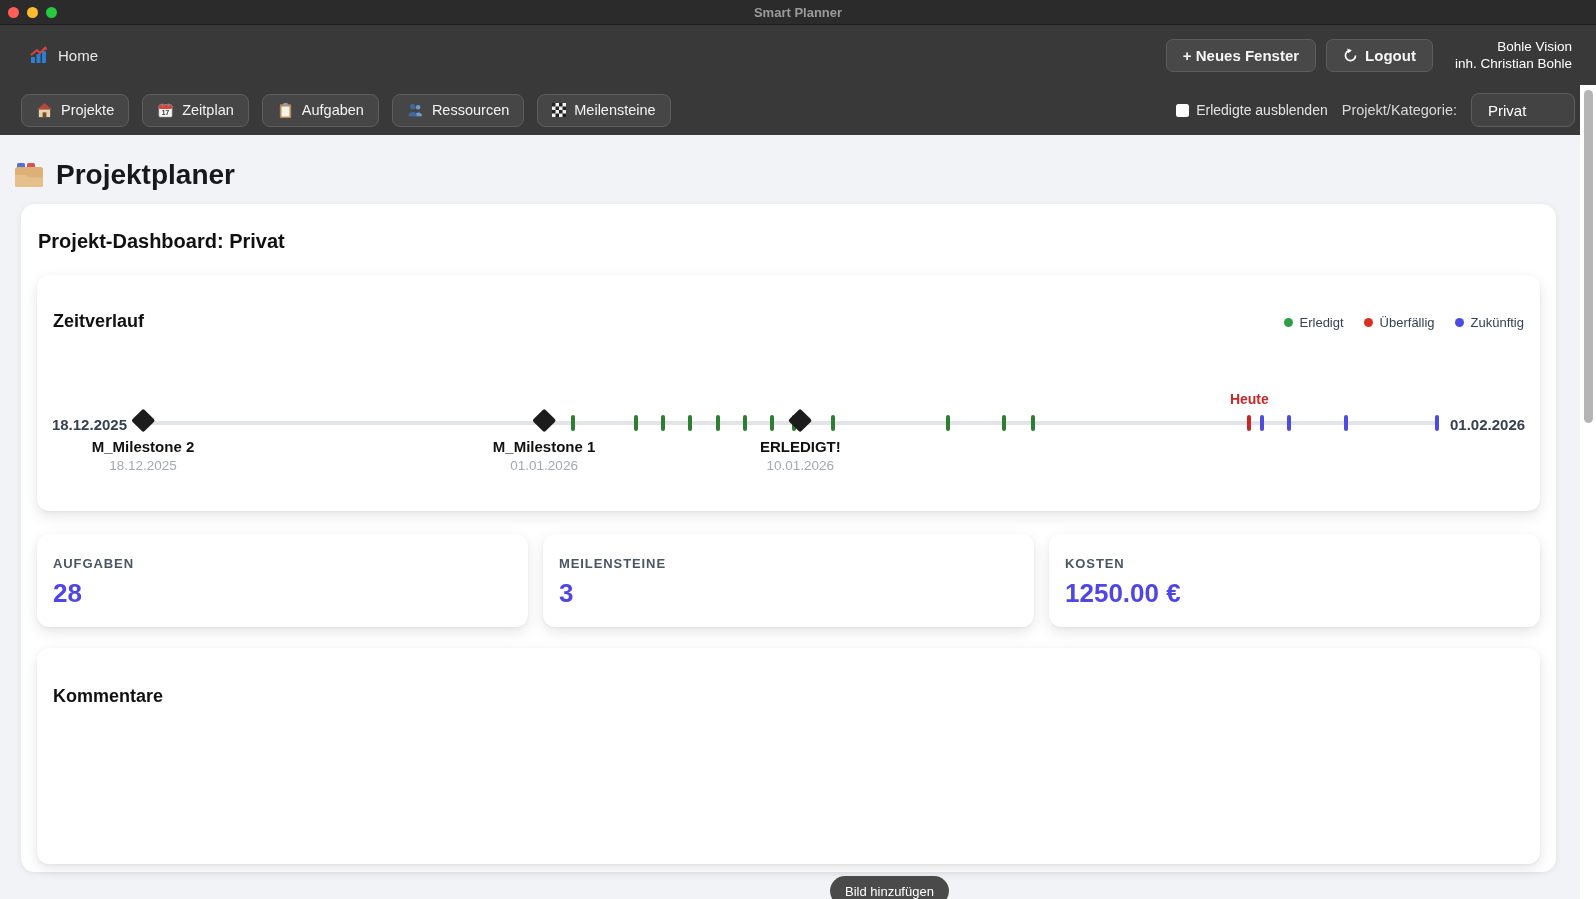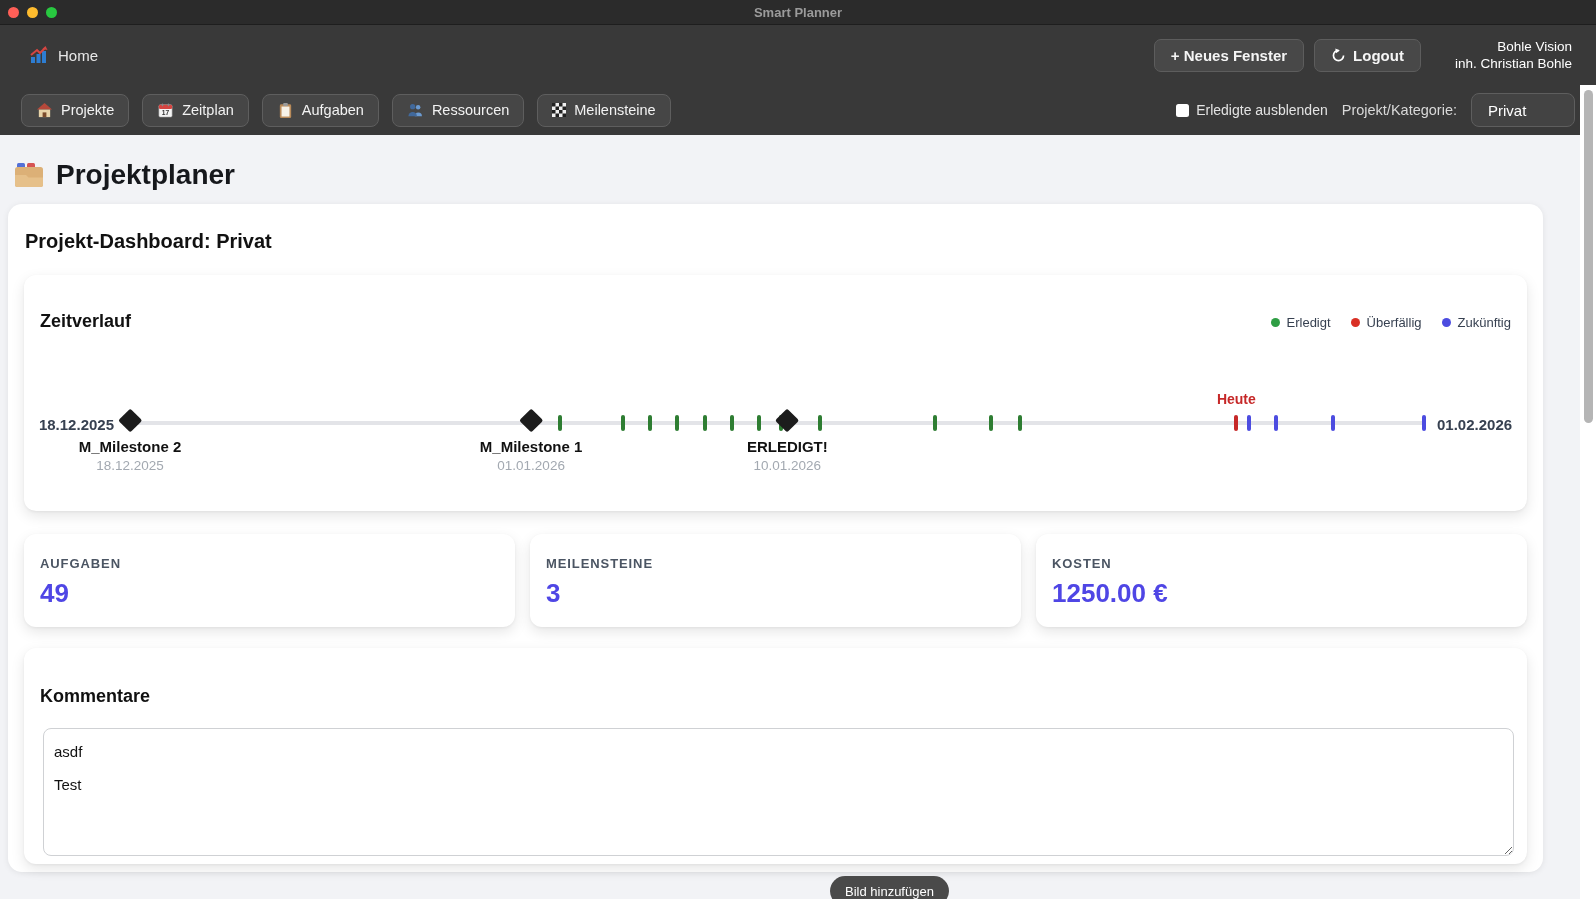--- a/index.html
+++ b/index.html
@@ -21,35 +21,35 @@
   .brand { display:flex; align-items:center; gap:10px; margin-right:30px; }
   .nav-home { color:#e8e8e8; font-size:15px; }
   .nav-menus { display:flex; gap:46px; align-items:center; }
   .nav-item { color:#e2e2e2; font-size:15px; display:flex; align-items:center; cursor:default; }
   .caret { width:0; height:0; border-left:4.5px solid transparent; border-right:4.5px solid transparent;
            border-top:5.5px solid #b5b5b5; margin-left:8px; display:inline-block; }
   .nav-right { margin-left:auto; display:flex; align-items:center; gap:10px;padding-left:17px; }
   .dark-btn { background:#484848; border:1px solid #5d5d5d; border-radius:7px; height:33px;
               padding:0 16px; color:#f5f5f5; font-size:15px; font-weight:600;
               display:flex; align-items:center; gap:7px; cursor:pointer; }
-  .account { text-align:right; color:#ffffff; font-size:13.5px; line-height:17px; margin-left:24px; }
+  .account { text-align:right; color:#ffffff; font-size:13.5px; line-height:17px; margin-left:12px; }
   
   .toolbar { height:50px; background:#393939; display:flex; align-items:center; padding:0 21px; gap:13px;justify-content:center; }
   .tool-btn { background:#464646; border:1px solid #5e5e5e; border-radius:8px; height:33px;
               padding:0 14px; color:#f2f2f2; font-size:14.5px; display:flex; align-items:center; gap:8px; cursor:pointer; }
   .toolbar-right { margin-left:auto; display:flex; align-items:center; gap:14px; }
   .chk-wrap { display:flex; align-items:center; gap:7px; color:#e3e3e3; font-size:14px; }
   .checkbox { width:13px; height:13px; background:#ffffff; border-radius:2.5px; }
   .filter-label { color:#d9d9d9; font-size:14.5px; }
   .select { background:#434343; border:1px solid #5e5e5e; border-radius:8px; width:104px; height:34px;
             color:#ffffff; font-size:15px; display:flex; align-items:center; padding-left:16px; cursor:pointer; }
   
   .page-title-row { display:flex; align-items:center; gap:12px; padding:24px 0 0 14px; }
   .page-title { font-size:28px; font-weight:800; color:#16181c; }
-  .outer-card { position:absolute; left:8px; top:204px; width:1535px; height:668px;
+  .outer-card { position:absolute; left:21px; top:204px; width:1535px; height:668px;
                 background:#ffffff; border-radius:14px; box-shadow:0 1px 6px rgba(0,0,0,.08); }
   .dash-heading { font-size:20px; font-weight:700; margin:26px 16px 0 17px; color:#111; }
   .card { background:#fff; border-radius:12px; box-shadow:0 5px 14px rgba(0,0,0,.10), 0 1px 3px rgba(0,0,0,.05); }
   
   .tl-card { position:relative; margin:22px 16px 0 16px; height:236px; }
   .tl-title { position:absolute; left:16px; top:36px; font-size:18px; font-weight:700; color:#111; }
   .legend { position:absolute; right:16px; top:40px; display:flex; gap:20px; }
   .legend-item { display:flex; align-items:center; gap:7px; font-size:13px; color:#374151; }
   .dot { width:9px; height:9px; border-radius:50%; }
   .tl-line { position:absolute; left:106px; top:146px; width:1294px; height:4px; background:#e3e4e8; border-radius:2px; }
@@ -272,36 +272,34 @@
     <div class="tl-ms" style="left: 763.352px;">
       <div class="diamond"></div>
       <div class="ms-name">ERLEDIGT!</div>
       <div class="ms-date">10.01.2026</div>
     </div>
   </div>
 
   <div class="stats-row">
     <div class="card stat-card">
       <div class="stat-label">AUFGABEN</div>
-      <div class="stat-value">49</div>
+      <div class="stat-value">28</div>
     </div>
     <div class="card stat-card">
       <div class="stat-label">MEILENSTEINE</div>
       <div class="stat-value">3</div>
     </div>
     <div class="card stat-card">
       <div class="stat-label">KOSTEN</div>
       <div class="stat-value">1250.00 €</div>
     </div>
   </div>
 
   <div class="card comments-card">
     <div class="comments-title">Kommentare</div>
-    <textarea class="comments-area" style="">asdf
-Test</textarea>
   </div>
 </div>
 
 <button class="bottom-btn">
   <span>Bild hinzufügen</span>
 </button>
 <div class="corner-btn"></div>
 
 <div class="scroll-track"></div>
 <div class="scroll-thumb"></div>

